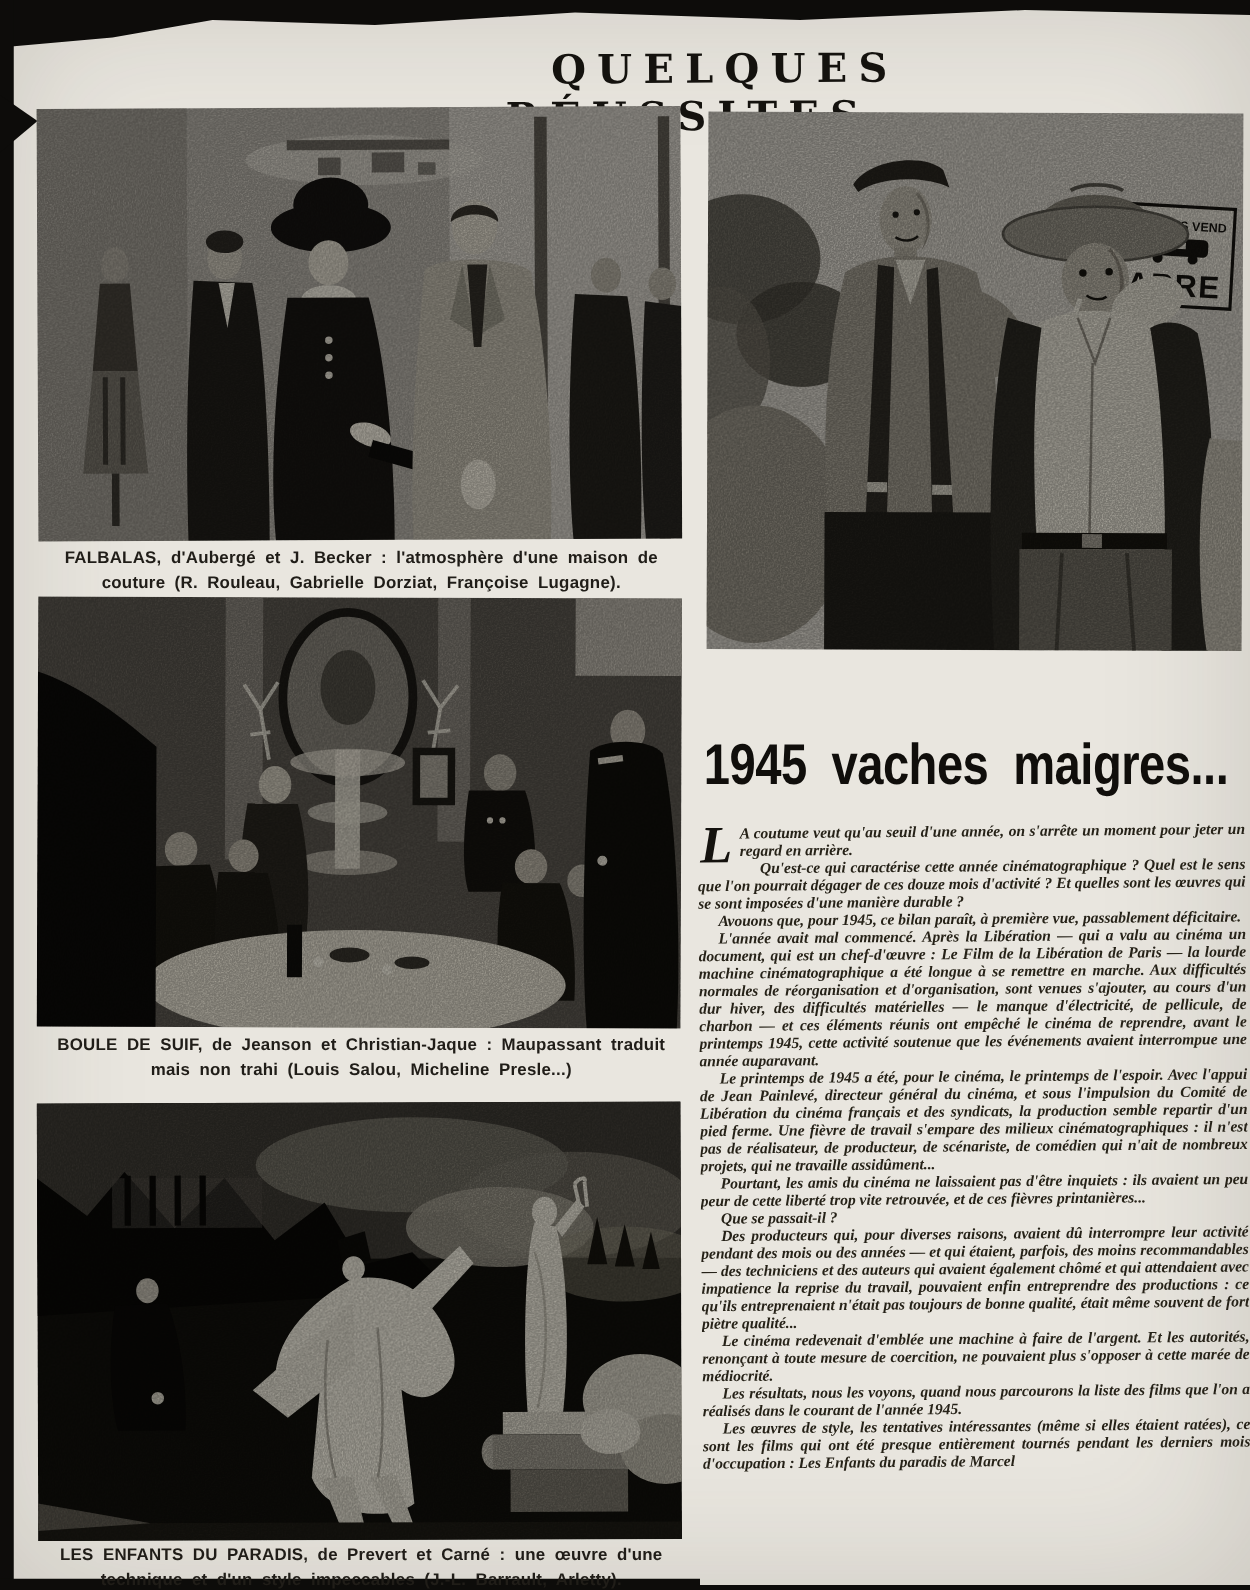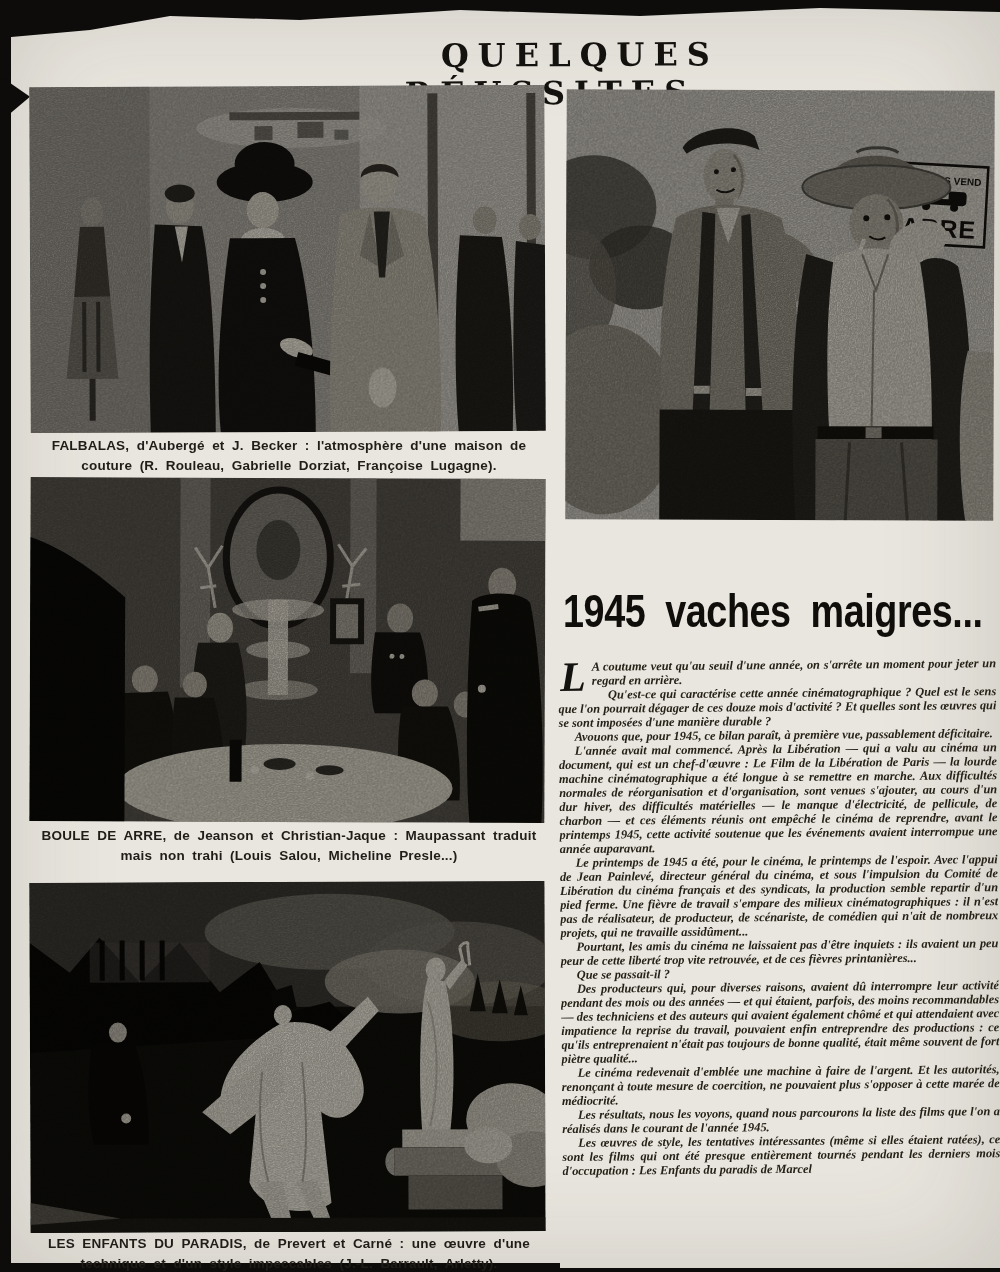--- a/index.html
+++ b/index.html
@@ -184,21 +184,21 @@
       <g>
         <ellipse cx="472" cy="106" rx="14" ry="17" fill="#a8a296"></ellipse>
         <path d="M442 122 C436 200 436 300 440 344 L512 344 C515 280 512 180 500 124 C490 112 455 112 442 122 Z" fill="#0f0e0a"></path>
         <rect x="448" y="128" width="20" height="5" fill="#c9c4b7" transform="rotate(-8 448 128)"></rect>
         <circle cx="452" cy="210" r="4" fill="#d4cfc2"></circle>
       </g>
       <path d="M0 60 C30 70 60 90 95 120 L95 344 L0 344 Z" fill="#0b0a08"></path>
       <rect width="515" height="344" filter="url(#grain)" opacity=".42"></rect>
     </svg>
   </div>
-  <div class="caption" style="left:40px;top:826px;width:498px;">BOULE DE ARRE, de Jeanson et Christian-Jaque : Maupassant traduit mais non trahi (Louis Salou, Micheline Presle...)</div>
+  <div class="caption" style="left:40px;top:826px;width:498px;">BOULE DE SUIF, de Jeanson et Christian-Jaque : Maupassant traduit mais non trahi (Louis Salou, Micheline Presle...)</div>
 
   <div class="photo" style="left:30px;top:882px;transform:rotate(-.2deg);">
     <svg width="515" height="350" viewBox="0 0 515 350">
       <rect width="515" height="350" fill="#100f0b"></rect>
       <g>
         <rect x="0" y="0" width="515" height="125" fill="#3a3731"></rect>
         <ellipse cx="300" cy="50" rx="125" ry="38" fill="#706c62" opacity=".85"></ellipse>
         <ellipse cx="430" cy="82" rx="95" ry="42" fill="#706c62" opacity=".7"></ellipse>
         <ellipse cx="370" cy="100" rx="75" ry="32" fill="#938e83" opacity=".85"></ellipse>
         <ellipse cx="470" cy="130" rx="70" ry="30" fill="#85816f" opacity=".5"></ellipse>

